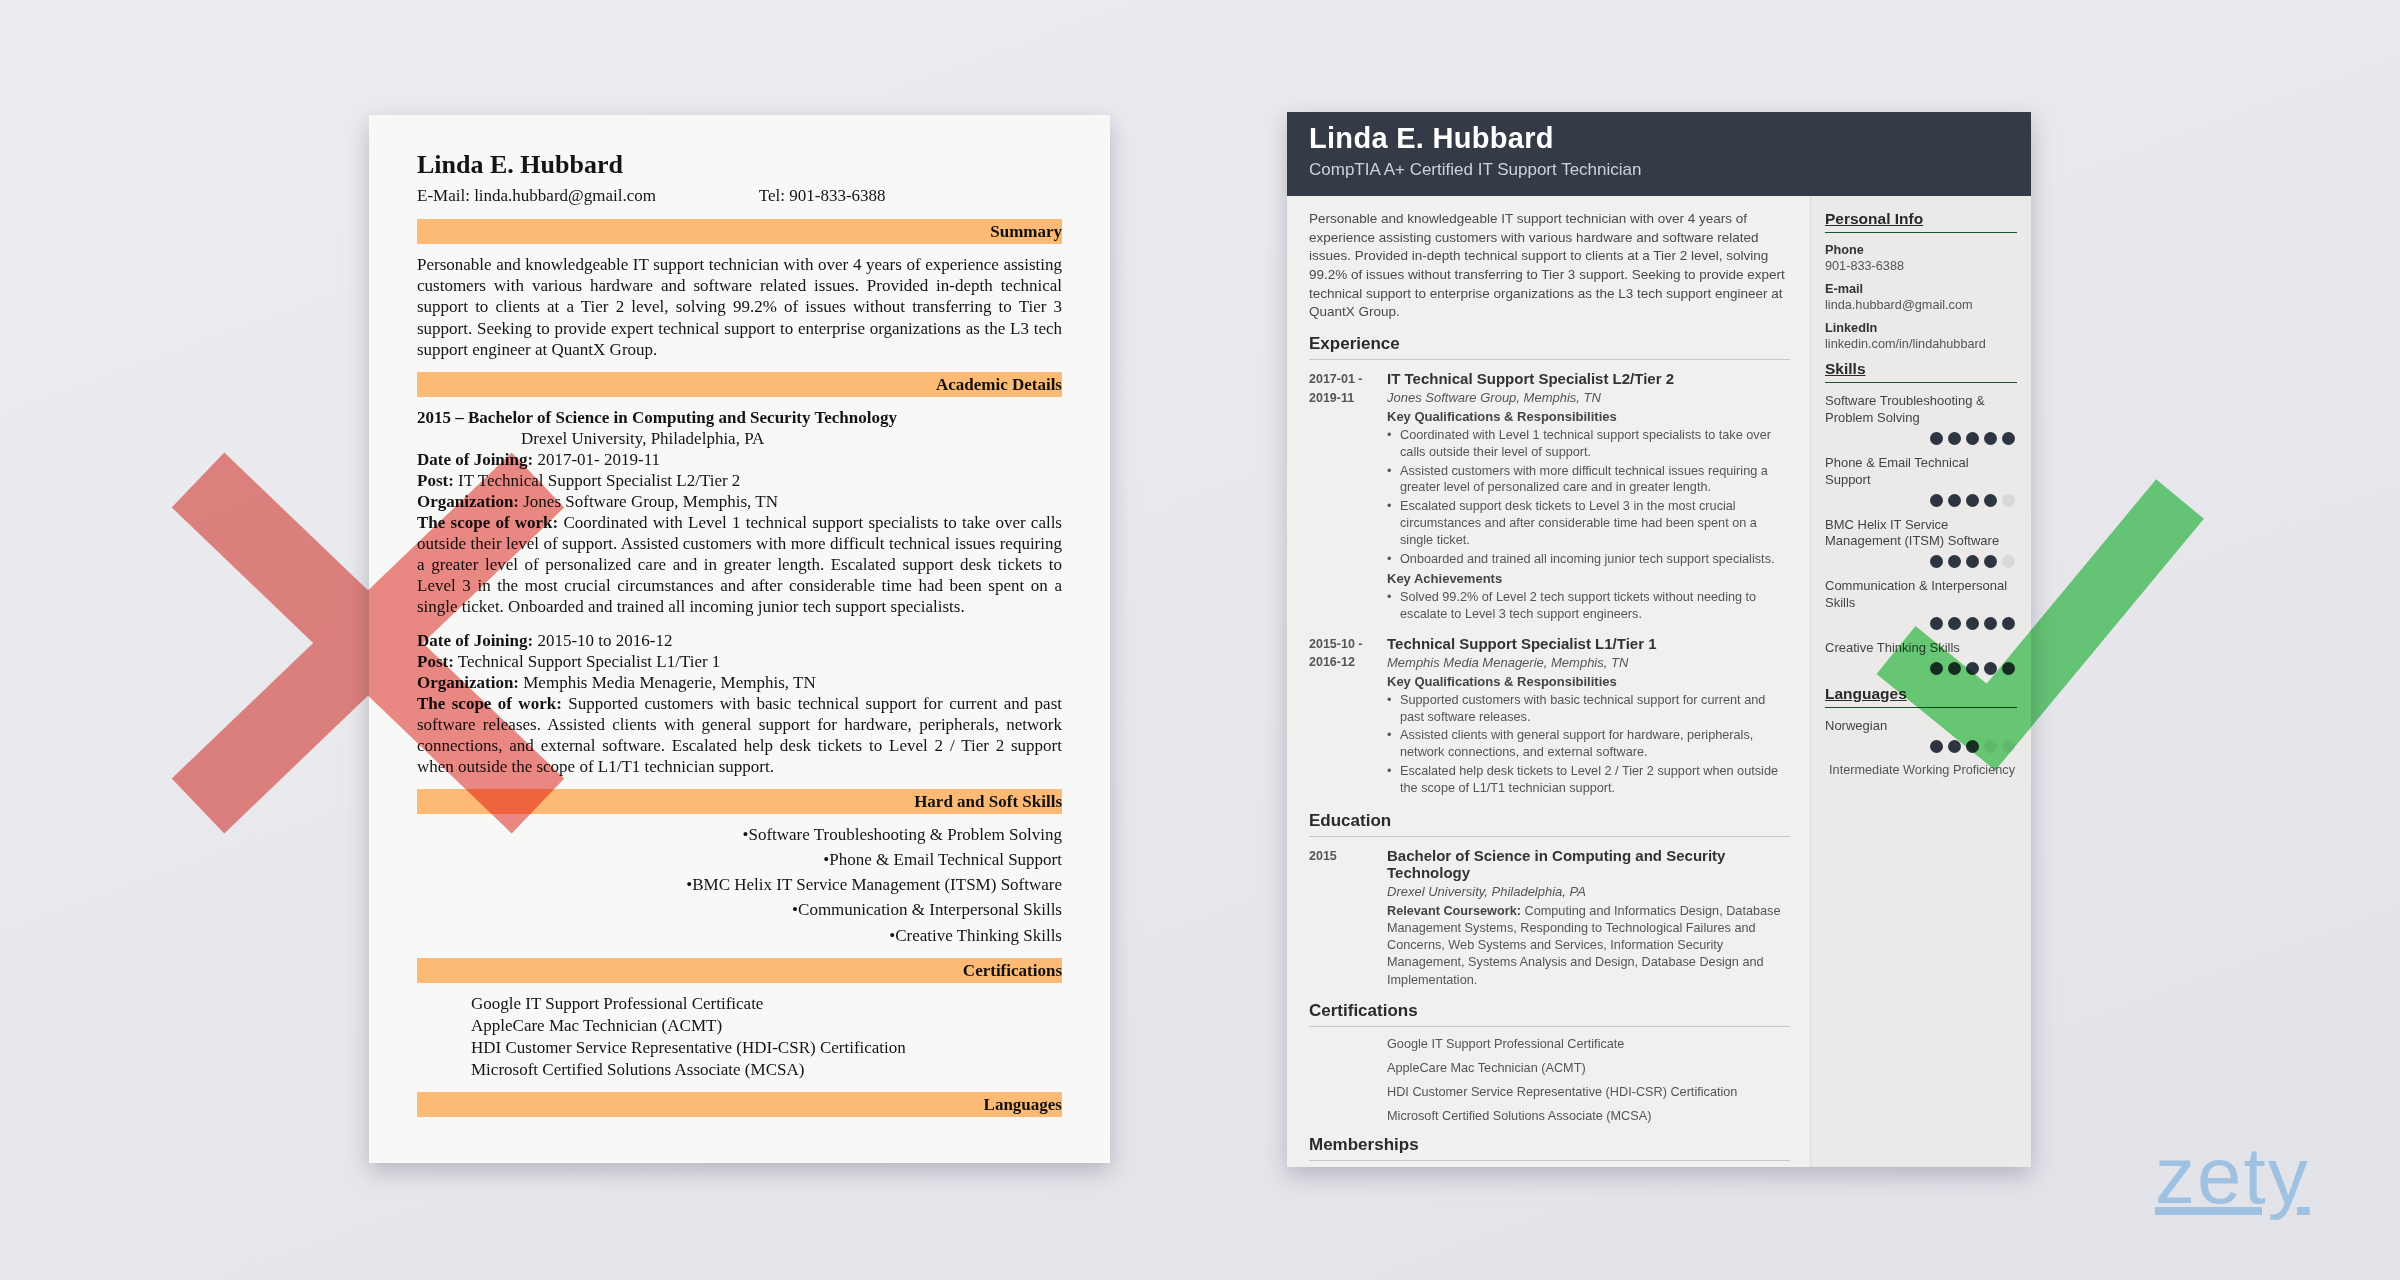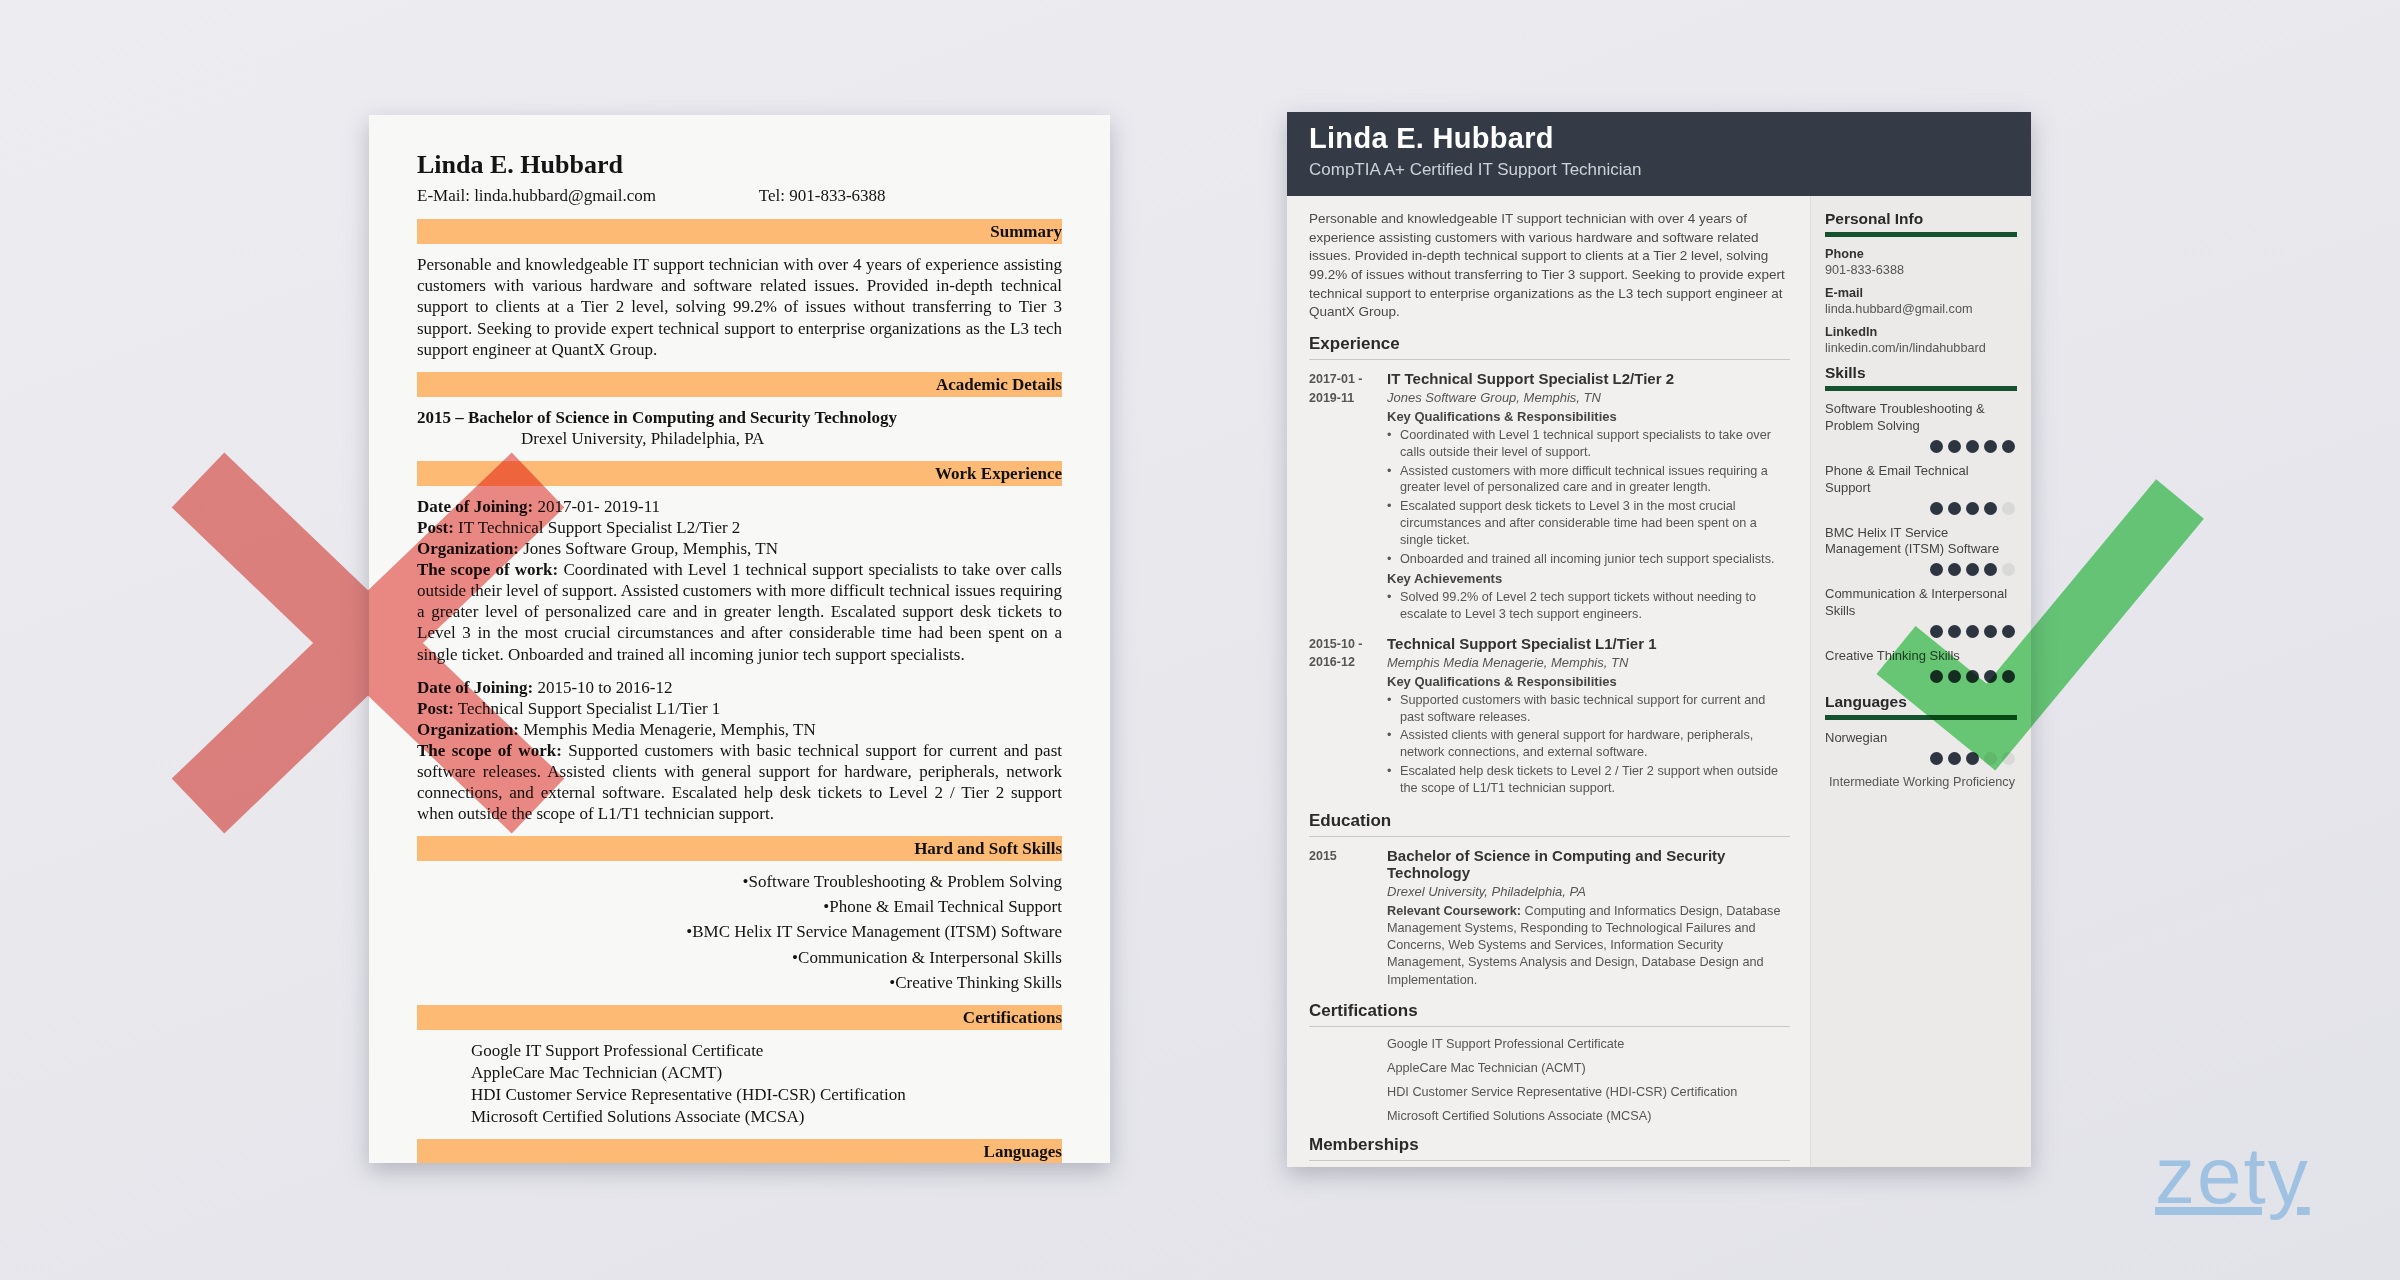--- a/index.html
+++ b/index.html
@@ -45,22 +45,22 @@
   .rp-date{width:78px;flex:none;font-size:12.5px;font-weight:bold;color:#555;line-height:1.5;}
   .rp-content{flex:1;}
   .rp-jobtitle{font-size:15px;font-weight:bold;color:#333;margin-bottom:3px;}
   .rp-company{font-size:13px;font-style:italic;color:#555;margin-bottom:4px;}
   .rp-sub{font-size:13px;font-weight:bold;color:#444;margin-bottom:3px;}
   .bli{display:flex;font-size:12.7px;line-height:1.33;color:#555;margin-bottom:2px;}
   .bdot{width:13px;flex:none;}
   .rp-course{font-size:12.7px;line-height:1.35;color:#555;}
   .rp-course b{color:#444;margin-top:8px;}
   .rp-item{font-size:12.7px;color:#555;margin:0 0 10px 78px;}
-  .sb-h3{font-size:15.5px;font-weight:bold;color:#2a2a2a;border-bottom:5px solid #14532d;
-         padding-bottom:4px;margin:8px 0 10px 0;}
+  .sb-h3{font-size:15.5px;font-weight:bold;color:#2a2a2a;border-bottom:1px solid #14532d;
+         padding-bottom:4px;margin:8px 0 10px 0;text-decoration:underline;}
   .sb-label{font-size:12.7px;font-weight:bold;color:#333;margin-bottom:2px;}
   .sb-value{font-size:12.7px;color:#555;margin-bottom:9px;}
   .sb-skill{font-size:13px;color:#444;line-height:1.3;}
   .dots{text-align:right;margin:4px 2px 10px 0;height:14px;}
   .dot{display:inline-block;width:13px;height:13px;border-radius:50%;
        background:#d9d9d8;margin-left:5px;}
   .dot.filled{background:#2c3540;}
   .sb-note{font-size:12.7px;color:#555;text-align:right;margin-right:2px;}
   
   .overlay{position:absolute;left:0;top:0;mix-blend-mode:multiply;pointer-events:none;}
@@ -80,21 +80,20 @@
       <span class="lp-tel">Tel: 901-833-6388</span>
     </div>
 
     <div class="lp-bar">Summary</div>
     <p class="lp-par">Personable and knowledgeable IT support technician with over 4 years of experience assisting customers with various hardware and software related issues. Provided in-depth technical support to clients at a Tier 2 level, solving 99.2% of issues without transferring to Tier 3 support. Seeking to provide expert technical support to enterprise organizations as the L3 tech support engineer at QuantX Group.</p>
 
     <div class="lp-bar">Academic Details</div>
     <div class="lp-degree">2015 – Bachelor of Science in Computing and Security Technology</div>
     <div class="lp-school">Drexel University, Philadelphia, PA</div>
 
-    <div class="lp-bar">Work Experience</div>
 
     <div class="lp-job">
       <div class="lp-line"><b>Date of Joining:</b> <span>2017-01- 2019-11</span></div>
       <div class="lp-line"><b>Post:</b> <span>IT Technical Support Specialist L2/Tier 2</span></div>
       <div class="lp-line"><b>Organization:</b> <span>Jones Software Group, Memphis, TN</span></div>
       <p class="lp-par"><b>The scope of work:</b> <span>Coordinated with Level 1 technical support specialists to take over calls outside their level of support. Assisted customers with more difficult technical issues requiring a greater level of personalized care and in greater length. Escalated support desk tickets to Level 3 in the most crucial circumstances and after considerable time had been spent on a single ticket. Onboarded and trained all incoming junior tech support specialists.</span></p>
     </div>
 
     <div class="lp-job">
       <div class="lp-line"><b>Date of Joining:</b> <span>2015-10 to 2016-12</span></div>

